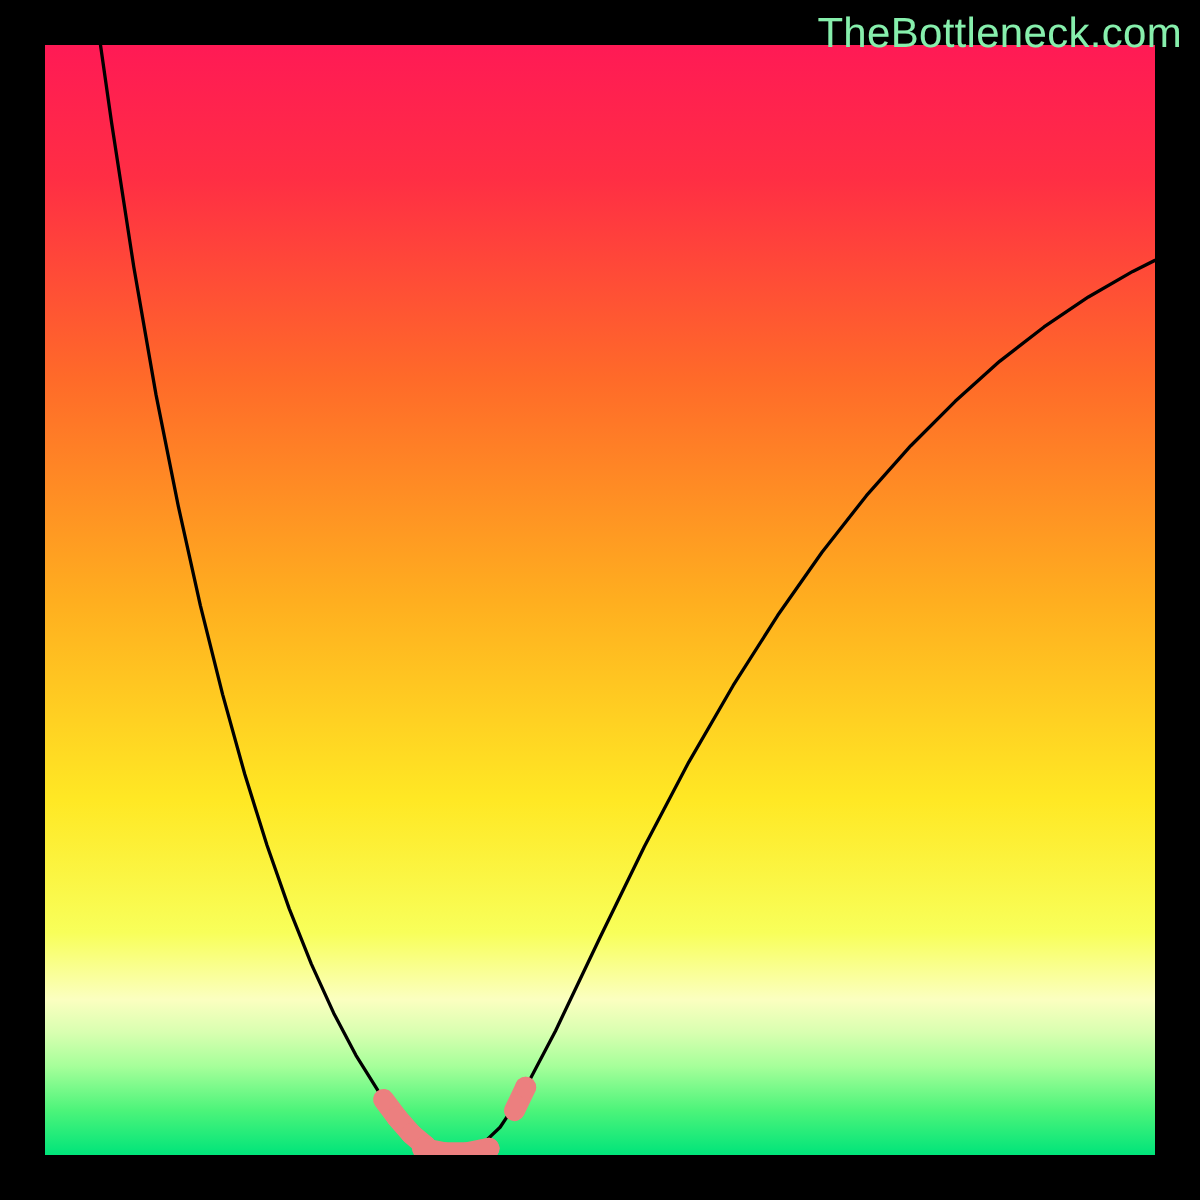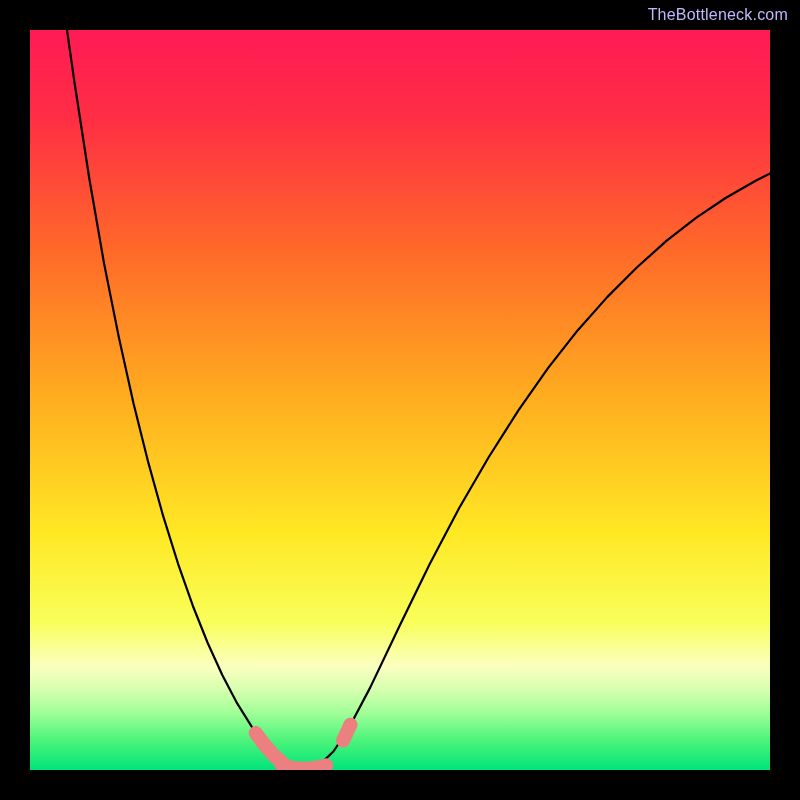--- a/index.html
+++ b/index.html
@@ -9,22 +9,22 @@
     height: 800px;
     background: #000;
     position: relative;
     overflow: hidden;
     font-family: Arial, sans-serif;
   }
   .watermark {
     position: absolute;
     top: 6px;
     right: 12px;
-    color: #c4b5fd;
-    font-size: 16px;
+    color: #86efac;
+    font-size: 28px;
     font-weight: 500;
     z-index: 10;
     letter-spacing: 0.2px;
   }
   .plot-area {
     position: absolute;
     left: 30px;
     top: 30px;
     width: 740px;
     height: 740px;

